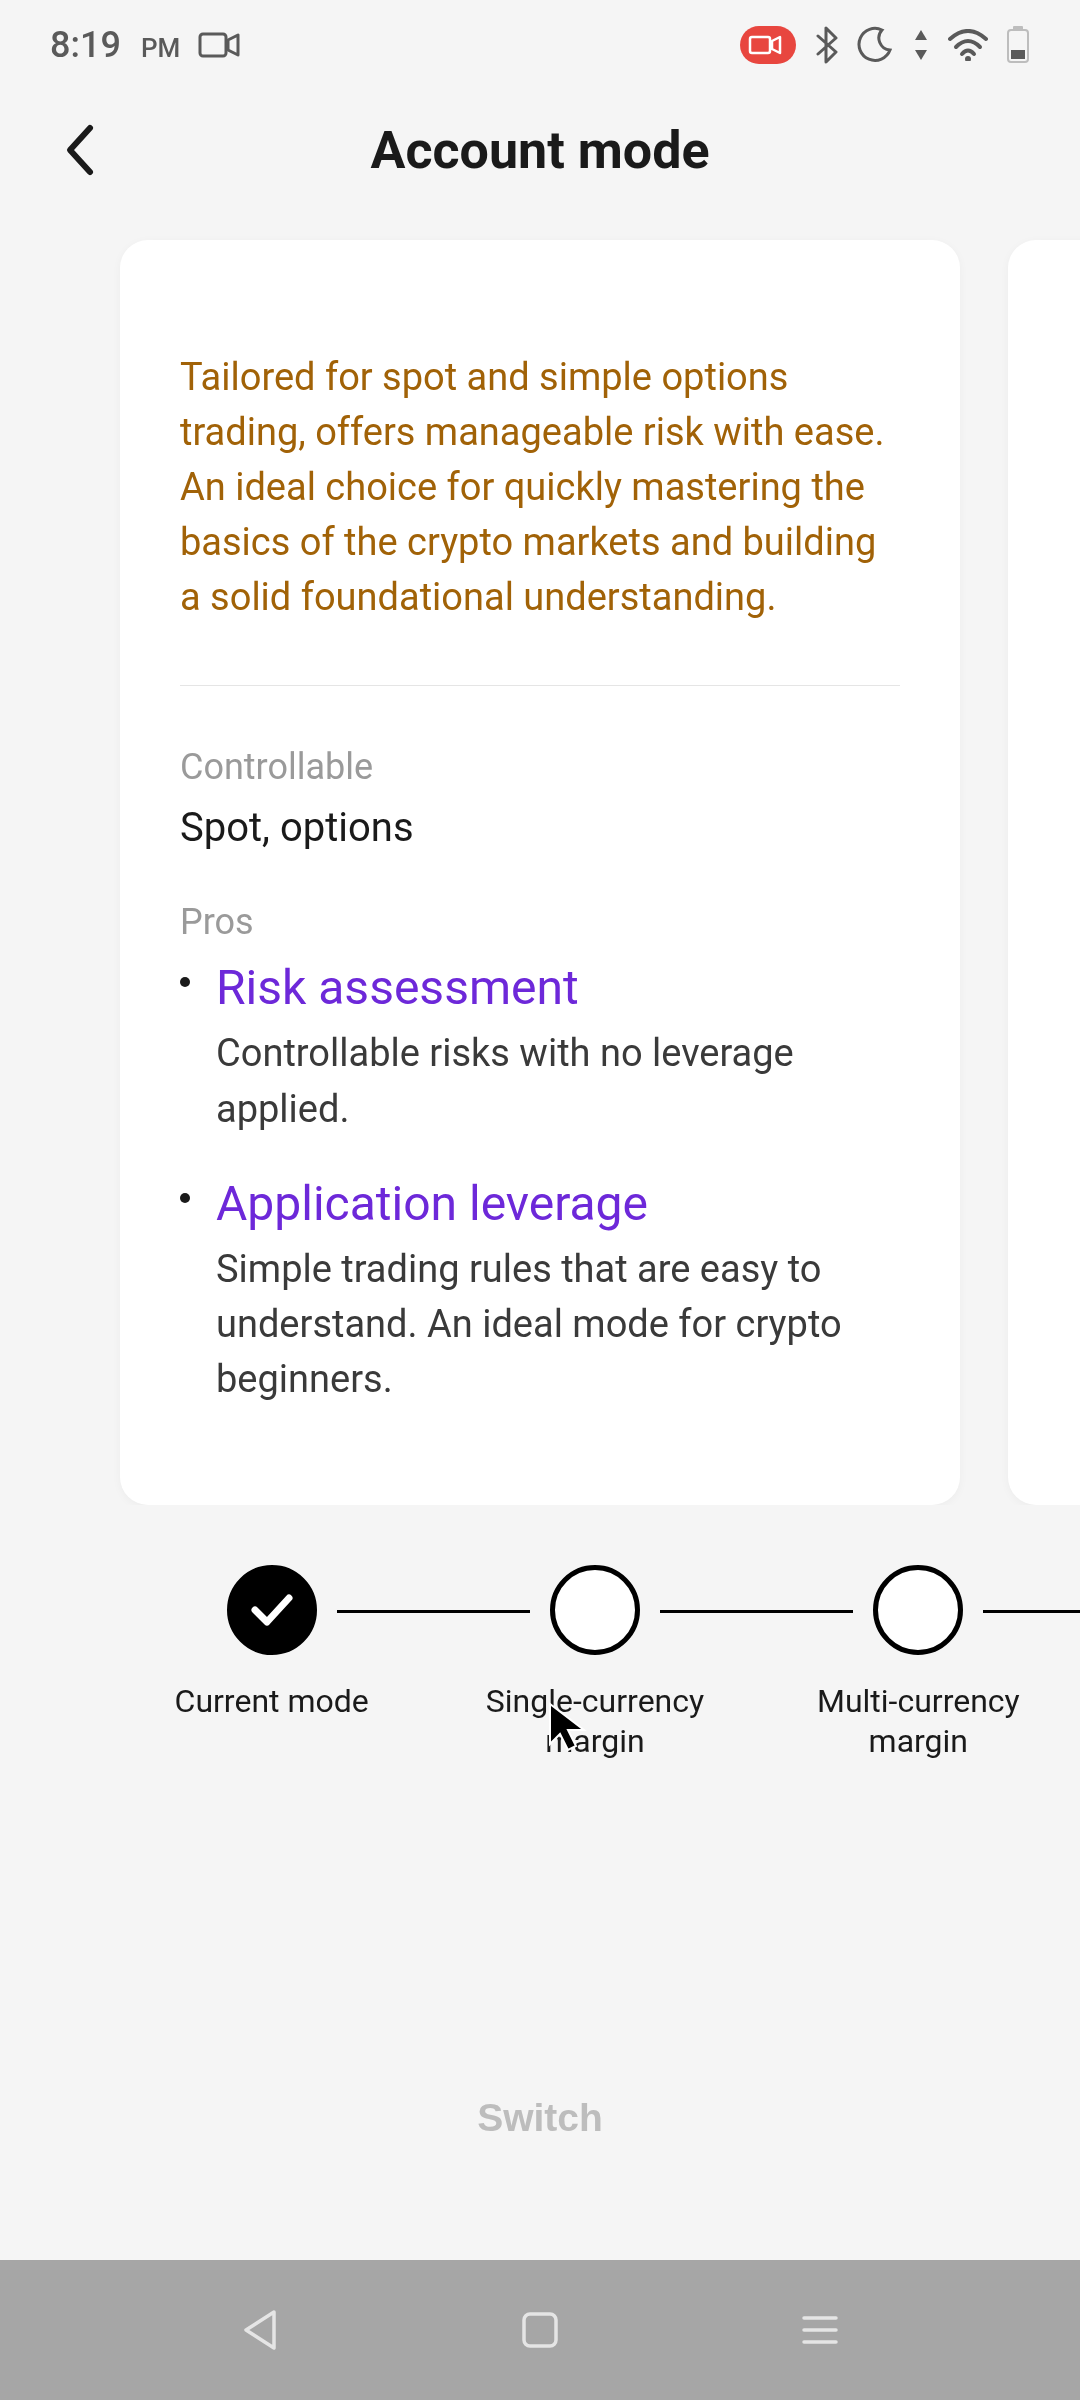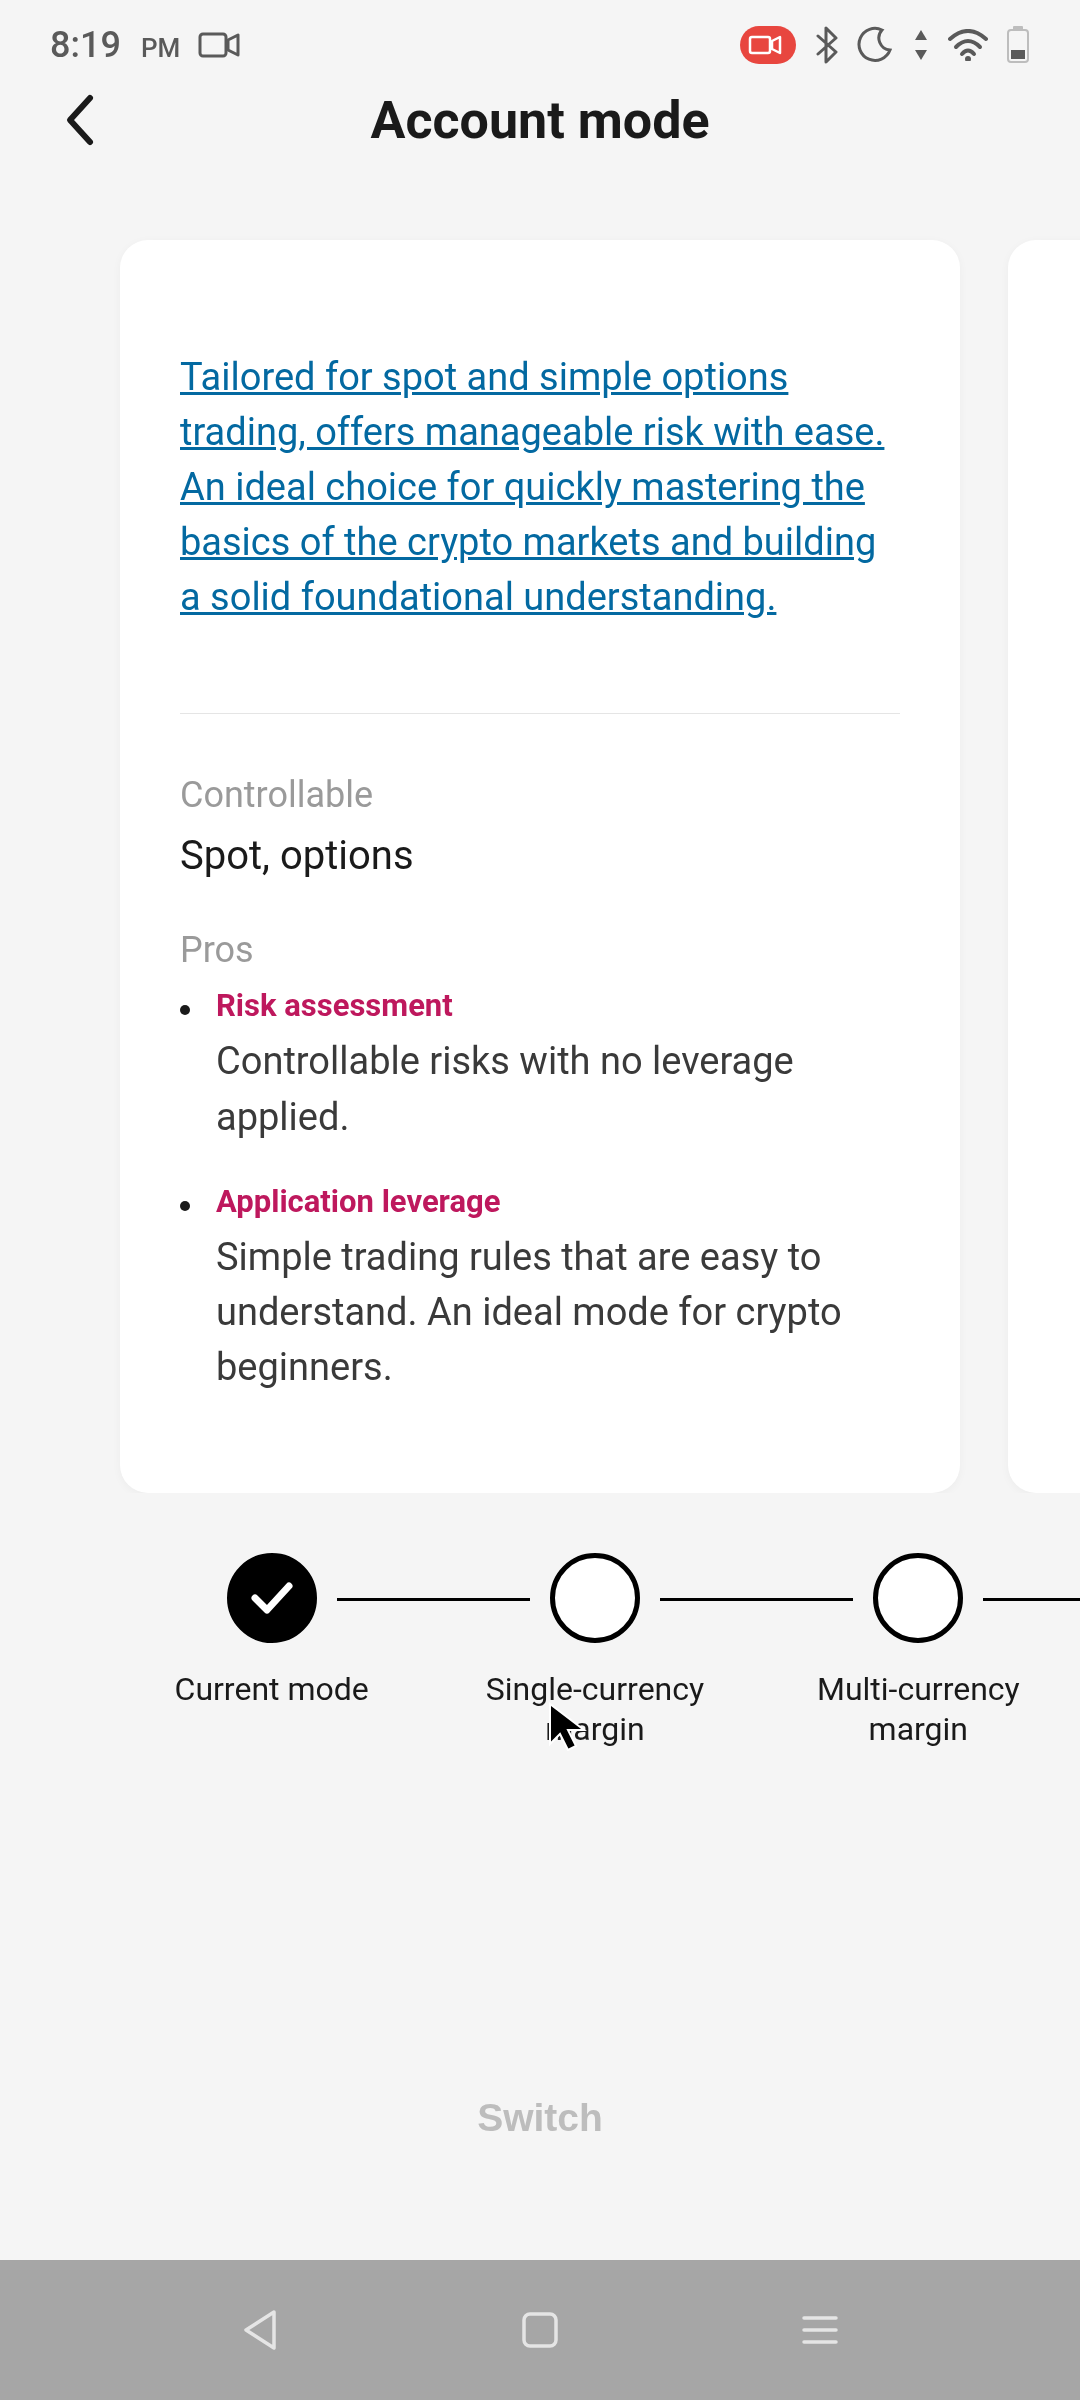--- a/index.html
+++ b/index.html
@@ -48,21 +48,21 @@
   .status-icon {
     display: inline-flex;
     align-items: center;
     justify-content: center;
   }
 
   
   .app-header {
     height: 120px;
     display: flex;
-    align-items: flex-start;
+    align-items: center;
     position: relative;
     padding: 0 40px;
   }
   .back-btn {
     position: absolute;
     left: 50px;
     width: 60px;
     height: 60px;
     display: flex;
     align-items: center;
@@ -96,23 +96,22 @@
   }
   .card-title {
     font-size: 68px;
     font-weight: 800;
     color: #2b2b2b;
     margin-bottom: 38px;
   }
   .card-desc {
     font-size: 38px;
     line-height: 1.45;
-    color: #0369a1;
-    margin-bottom: 88px;
-    text-decoration: underline;
+    color: #a16207;
+    margin-bottom: 60px;
   }
   .card-divider {
     height: 1px;
     background: #e5e5e5;
     margin-bottom: 60px;
   }
   .section-label {
     font-size: 36px;
     color: #9a9a9a;
     margin-bottom: 16px;
@@ -134,23 +133,23 @@
     content: "";
     position: absolute;
     left: 0;
     top: 18px;
     width: 10px;
     height: 10px;
     border-radius: 50%;
     background: #1a1a1a;
   }
   .pro-title {
-    font-size: 31px;
-    font-weight: 700;
-    color: #be185d;
+    font-size: 48px;
+    font-weight: 400;
+    color: #6d28d9;
     margin-bottom: 10px;
   }
   .pro-desc {
     font-size: 38px;
     line-height: 1.45;
     color: #3a3a3a;
   }
 
   
   .stepper {

